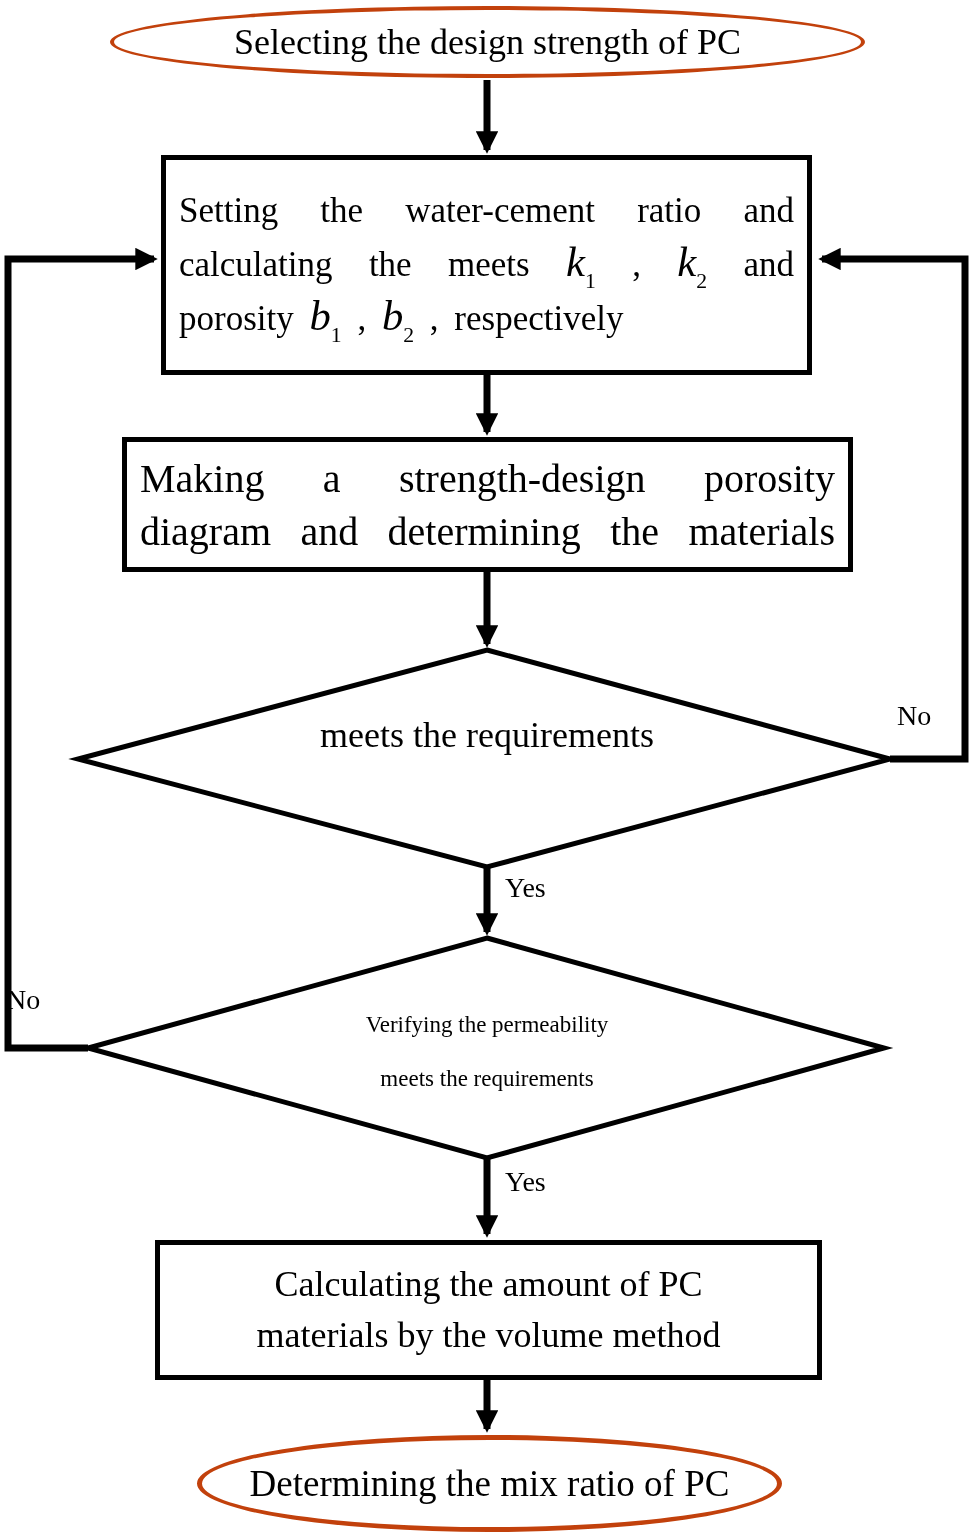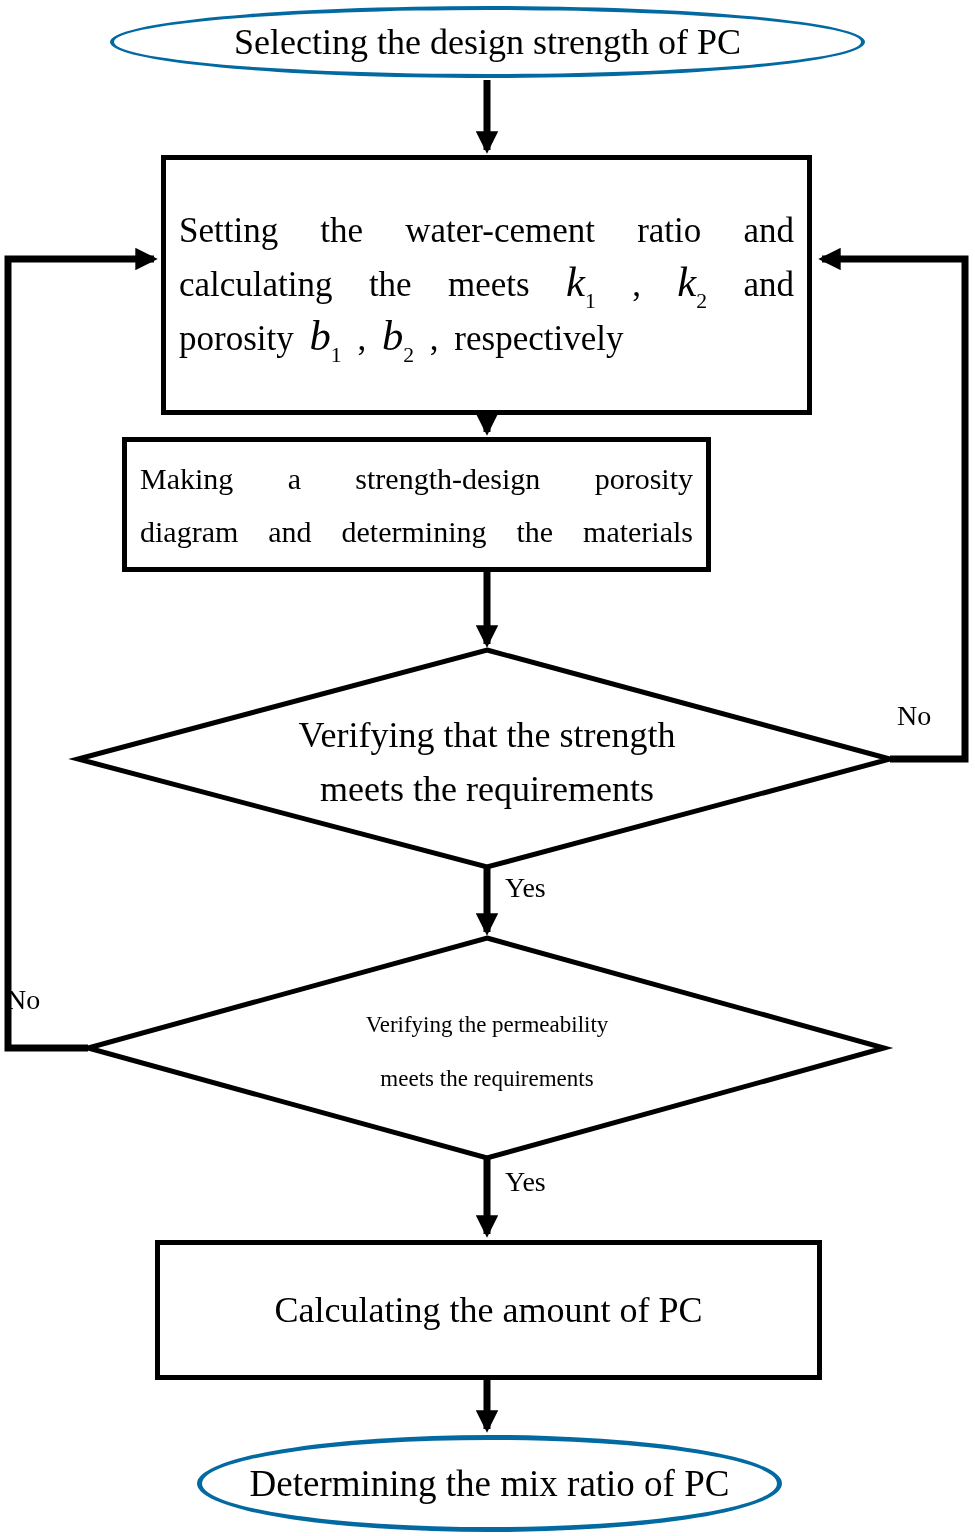--- a/index.html
+++ b/index.html
@@ -15,21 +15,21 @@
   svg.wires { position: absolute; left: 0; top: 0; width: 975px; height: 1536px; }
   .node {
     position: absolute;
     box-sizing: border-box;
     background: #ffffff;
     display: flex;
     flex-direction: column;
     justify-content: center;
   }
   .terminator {
-    border: 4px solid #0369a1;
+    border: 4px solid #c2410c;
     border-radius: 50%;
     align-items: center;
     text-align: left;
   }
   .rectbox { border: 5px solid #000; }
   .rectbox .line { display: block; width: 100%; }
   .justify { text-align: justify; text-align-last: justify; }
   .centered { text-align: center; text-align-last: center; }
   .dtext {
     position: absolute;
@@ -40,27 +40,27 @@
   sub.msub { font-size: 0.62em; line-height: 0; position: relative; top: 0.18em; }
   .edge-label {
     position: absolute;
     background: transparent;
     font-size: 28px;
     line-height: 1.15;
     white-space: nowrap;
   }
   .t-start { left: 110px; top: 6px; width: 755px; height: 72px; font-size: 36px; }
   .p-ratio {
-    left: 161px; top: 155px; width: 651px; height: 260px;
+    left: 161px; top: 155px; width: 651px; height: 220px;
     font-size: 35px; line-height: 54px; padding: 0 13px;
   }
   .p-ratio .line3 { word-spacing: 7px; }
   .p-diagram {
-    left: 122px; top: 437px; width: 589px; height: 135px;
-    font-size: 30px; line-height: 53px; padding: 16px 13px;
+    left: 122px; top: 437px; width: 731px; height: 135px;
+    font-size: 40px; line-height: 53px; padding: 16px 13px;
   }
   .d1-text { left: 237px; top: 708px; width: 500px; font-size: 36px; line-height: 54px; }
   .d2-text { left: 237px; top: 998px; width: 500px; font-size: 23px; line-height: 54px; }
   .p-volume {
     left: 155px; top: 1240px; width: 667px; height: 140px;
     font-size: 36px; line-height: 51px; padding: 0 13px;
   }
   .t-end { left: 197px; top: 1435px; width: 585px; height: 97px; font-size: 37px; border-width: 5px; }
   .lbl-yes1 { left: 505px; top: 872px; }
   .lbl-yes2 { left: 505px; top: 1166px; }
@@ -102,31 +102,31 @@
     <span class="line justify"><span>calculating the meets</span> <span class="mvar">k</span><sub class="msub">1</sub> <span>,</span> <span class="mvar">k</span><sub class="msub">2</sub> <span>and</span></span>
     <span class="line line3"><span>porosity</span> <span class="mvar">b</span><sub class="msub">1</sub> <span>,</span> <span class="mvar">b</span><sub class="msub">2</sub> <span>,</span> <span>respectively</span></span>
   </div>
 
   <div class="node rectbox p-diagram">
     <span class="line justify">Making a strength-design porosity</span>
     <span class="line justify">diagram and determining the materials</span>
   </div>
 
   <div class="dtext d1-text">
-    <div>Verifying that the strength</div>
     <div>meets the requirements</div>
   </div>
 
   <div class="dtext d2-text">
     <div>Verifying the permeability</div>
     <div>meets the requirements</div>
   </div>
 
   <div class="node rectbox p-volume">
     <span class="line centered">Calculating the amount of PC</span>
+    <span class="line centered">materials by the volume method</span>
   </div>
 
   <div class="node terminator t-end">
     <span>Determining the mix ratio of PC</span>
   </div>
 
   <div class="edge-label lbl-yes1">Yes</div>
   <div class="edge-label lbl-yes2">Yes</div>
   <div class="edge-label lbl-no1">No</div>
   <div class="edge-label lbl-no2">No</div>

